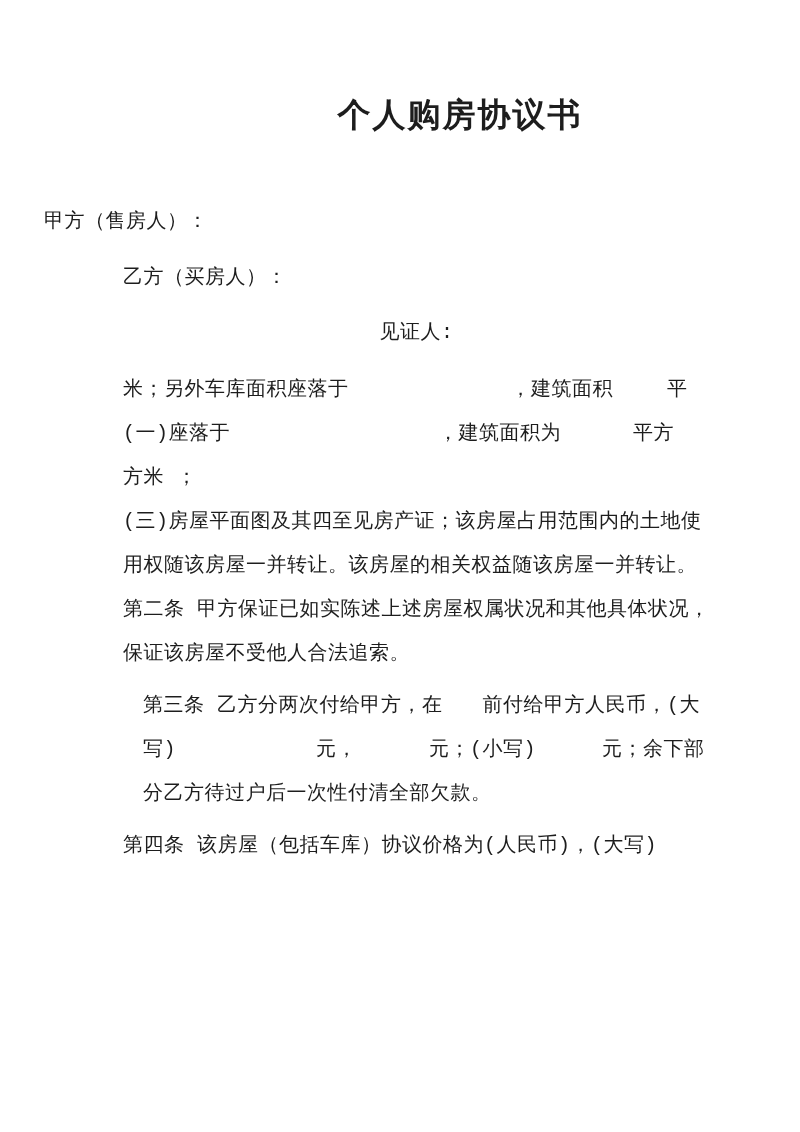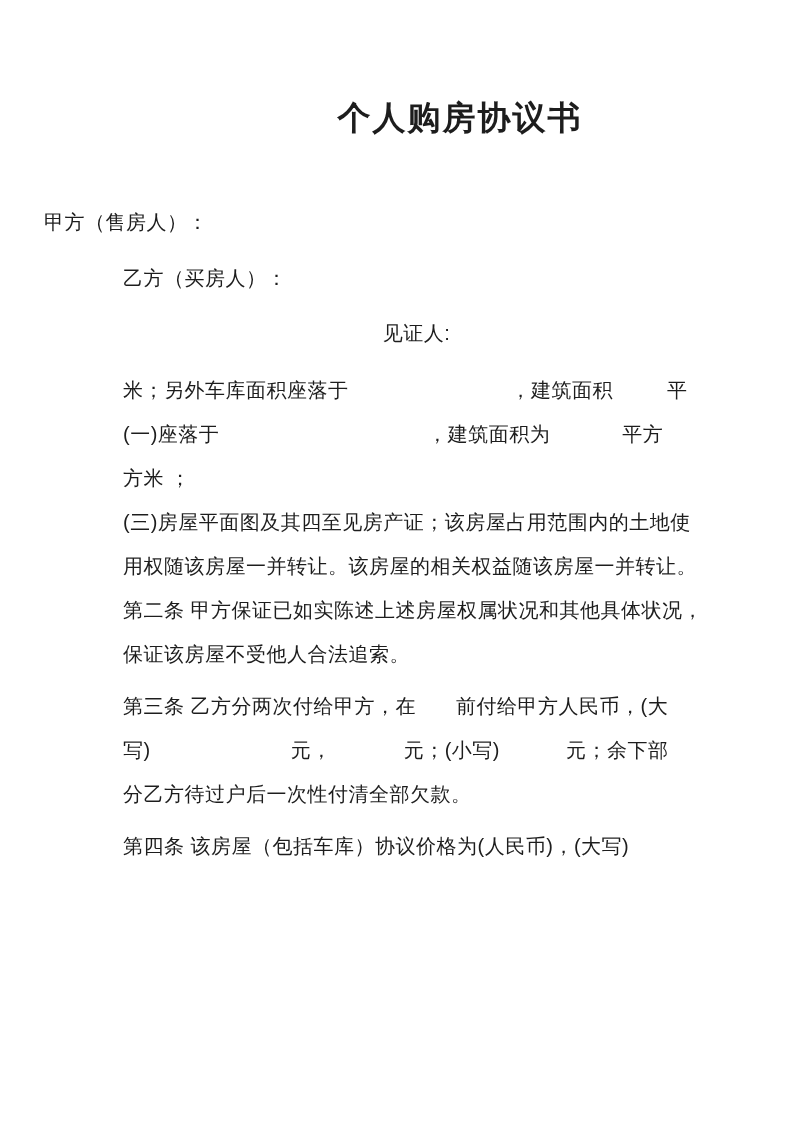--- a/index.html
+++ b/index.html
@@ -6,21 +6,21 @@
     margin: 0;
     padding: 0;
     background: #ffffff;
   }
   .page {
     position: relative;
     width: 800px;
     height: 1132px;
     background: #ffffff;
     overflow: hidden;
-    font-family: Liberation Sans, sans-serif;
+    font-family: Liberation Mono, monospace;
     color: #1d1d1d;
   }
   .title {
     margin: 94px 0 0 0;
     padding-left: 120px;
     text-align: center;
     font-size: 33px;
     letter-spacing: 2px;
     line-height: 48px;
     font-weight: bold;
@@ -32,21 +32,21 @@
     font-size: 20px;
     letter-spacing: 0.5px;
     line-height: 44px;
     height: 44px;
     white-space: pre;
   }
   .party-a { margin-top: 58px; margin-left: 44px; }
   .party-b { margin-top: 12px; }
   .witness { margin-top: 11px; text-align: center; }
   .block-1 { margin-top: 13px; }
-  .block-3 { margin-top: 8px; }
+  .block-3 { margin-top: 8px; padding-left: 20px; }
   .block-4 { margin-top: 8px; }
   .blank {
     display: inline-block;
     height: 1px;
     vertical-align: baseline;
   }
 </style>
 </head>
 <body>
 

